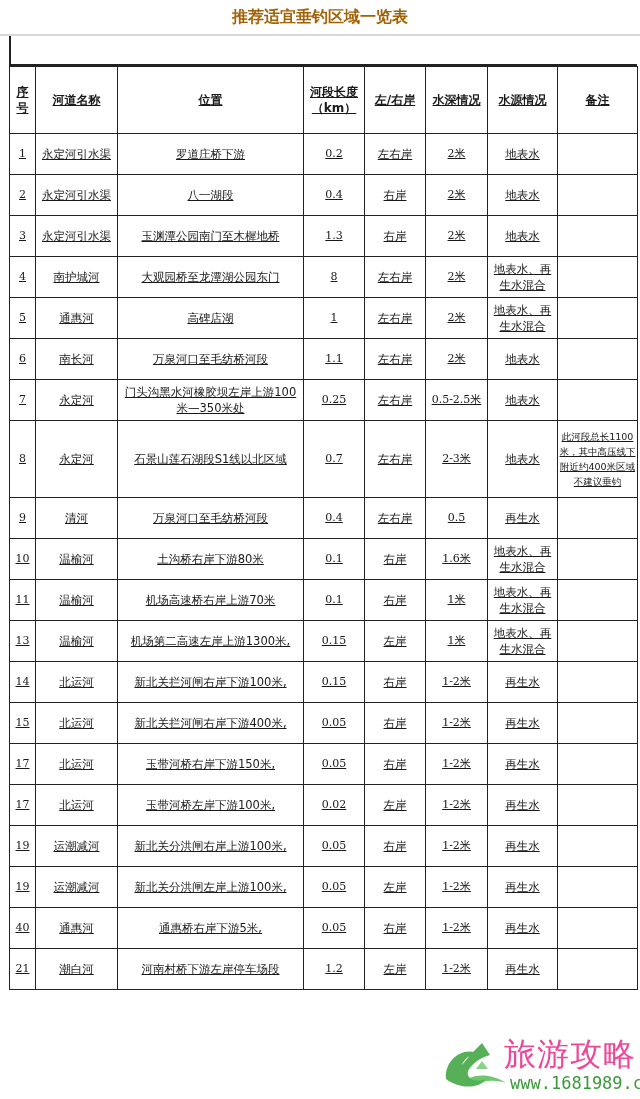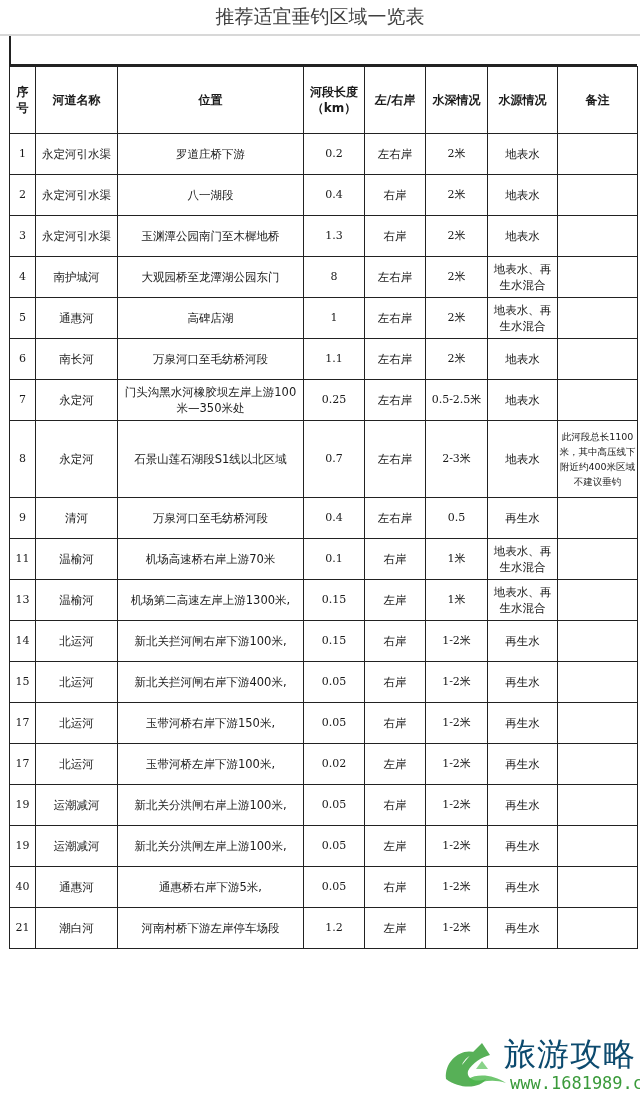--- a/index.html
+++ b/index.html
@@ -1,36 +1,36 @@
 <!DOCTYPE html>
 <html><head>
 <meta charset="utf-8">
 <style>
   html, body { margin: 0; padding: 0; background: #ffffff; }
   body { width: 640px; height: 1099px; overflow: hidden; position: relative;
          font-family: "DejaVu Serif", "Liberation Serif", serif; color: #1a1a1a; }
   .title-bar { position: absolute; left: 0; top: 0; width: 640px; height: 36px;
     display: flex; align-items: center; justify-content: center;
-    font-family: "DejaVu Sans", "Liberation Sans", sans-serif; font-weight: normal;
-    font-size: 19px; color: #404040; border-bottom: 2px solid #d8d8d8; box-sizing: border-box; }
+    font-family: "DejaVu Sans", "Liberation Sans", sans-serif; font-weight: bold;
+    font-size: 16px; color: #a16207; border-bottom: 2px solid #d8d8d8; box-sizing: border-box; }
   .sheet { position: absolute; left: 9px; top: 36px; width: 628px; }
   .blank-row { height: 30px; border-left: 2px solid #222; border-bottom: 2px solid #222; box-sizing: border-box; }
-  table { border-collapse: collapse; table-layout: fixed; width: 628px; }
+  table { border-collapse: collapse; table-layout: fixed; width: 628px; text-decoration: underline; }
   td, th { border: 1.5px solid #222; text-align: center; vertical-align: middle;
     font-size: 12px; padding: 0 2px; line-height: 16px; overflow: hidden; }
   th { font-family: "DejaVu Sans", "Liberation Sans", sans-serif; font-weight: bold; font-size: 12px; height: 66px; }
   td { height: 40px; font-family: "DejaVu Sans", "Liberation Sans", sans-serif; font-size: 11.5px; }
   td.num { font-family: "DejaVu Serif", "Liberation Serif", serif; font-size: 11px; }
   td.note { font-size: 9.5px; line-height: 15px; padding: 0 1px; }
   tr.tall td { height: 76px; }
   .watermark { position: absolute; left: 442px; top: 1033px; width: 198px; height: 62px;
     pointer-events: none; }
   .wm-logo { position: absolute; left: 0; top: 6px; width: 70px; height: 52px; }
   .wm-text { position: absolute; left: 62px; top: 0; font-family: "DejaVu Serif", serif;
-    font-size: 32px; color: #0c4a6e; letter-spacing: 1px; white-space: nowrap; }
+    font-size: 32px; color: #ec4899; letter-spacing: 1px; white-space: nowrap; }
   .wm-url { position: absolute; left: 68px; top: 40px; font-family: "DejaVu Sans Mono", monospace;
     font-size: 17px; color: #3a9a3a; white-space: nowrap; }
 </style>
 </head>
 <body>
 
 <div class="title-bar">推荐适宜垂钓区域一览表</div>
 
 <div class="sheet">
   <div class="blank-row"></div>
@@ -142,20 +142,30 @@
           <td class="num">9</td>
           <td>清河</td>
           <td>万泉河口至毛纺桥河段</td>
           <td class="num">0.4</td>
           <td>左右岸</td>
           <td class="num">0.5</td>
           <td>再生水</td>
           <td class="note"></td>
         </tr>
         <tr>
+          <td class="num">10</td>
+          <td>温榆河</td>
+          <td>土沟桥右岸下游80米</td>
+          <td class="num">0.1</td>
+          <td>右岸</td>
+          <td class="num">1.6米</td>
+          <td>地表水、再生水混合</td>
+          <td class="note"></td>
+        </tr>
+        <tr>
           <td class="num">11</td>
           <td>温榆河</td>
           <td>机场高速桥右岸上游70米</td>
           <td class="num">0.1</td>
           <td>右岸</td>
           <td class="num">1米</td>
           <td>地表水、再生水混合</td>
           <td class="note"></td>
         </tr>
         <tr>

